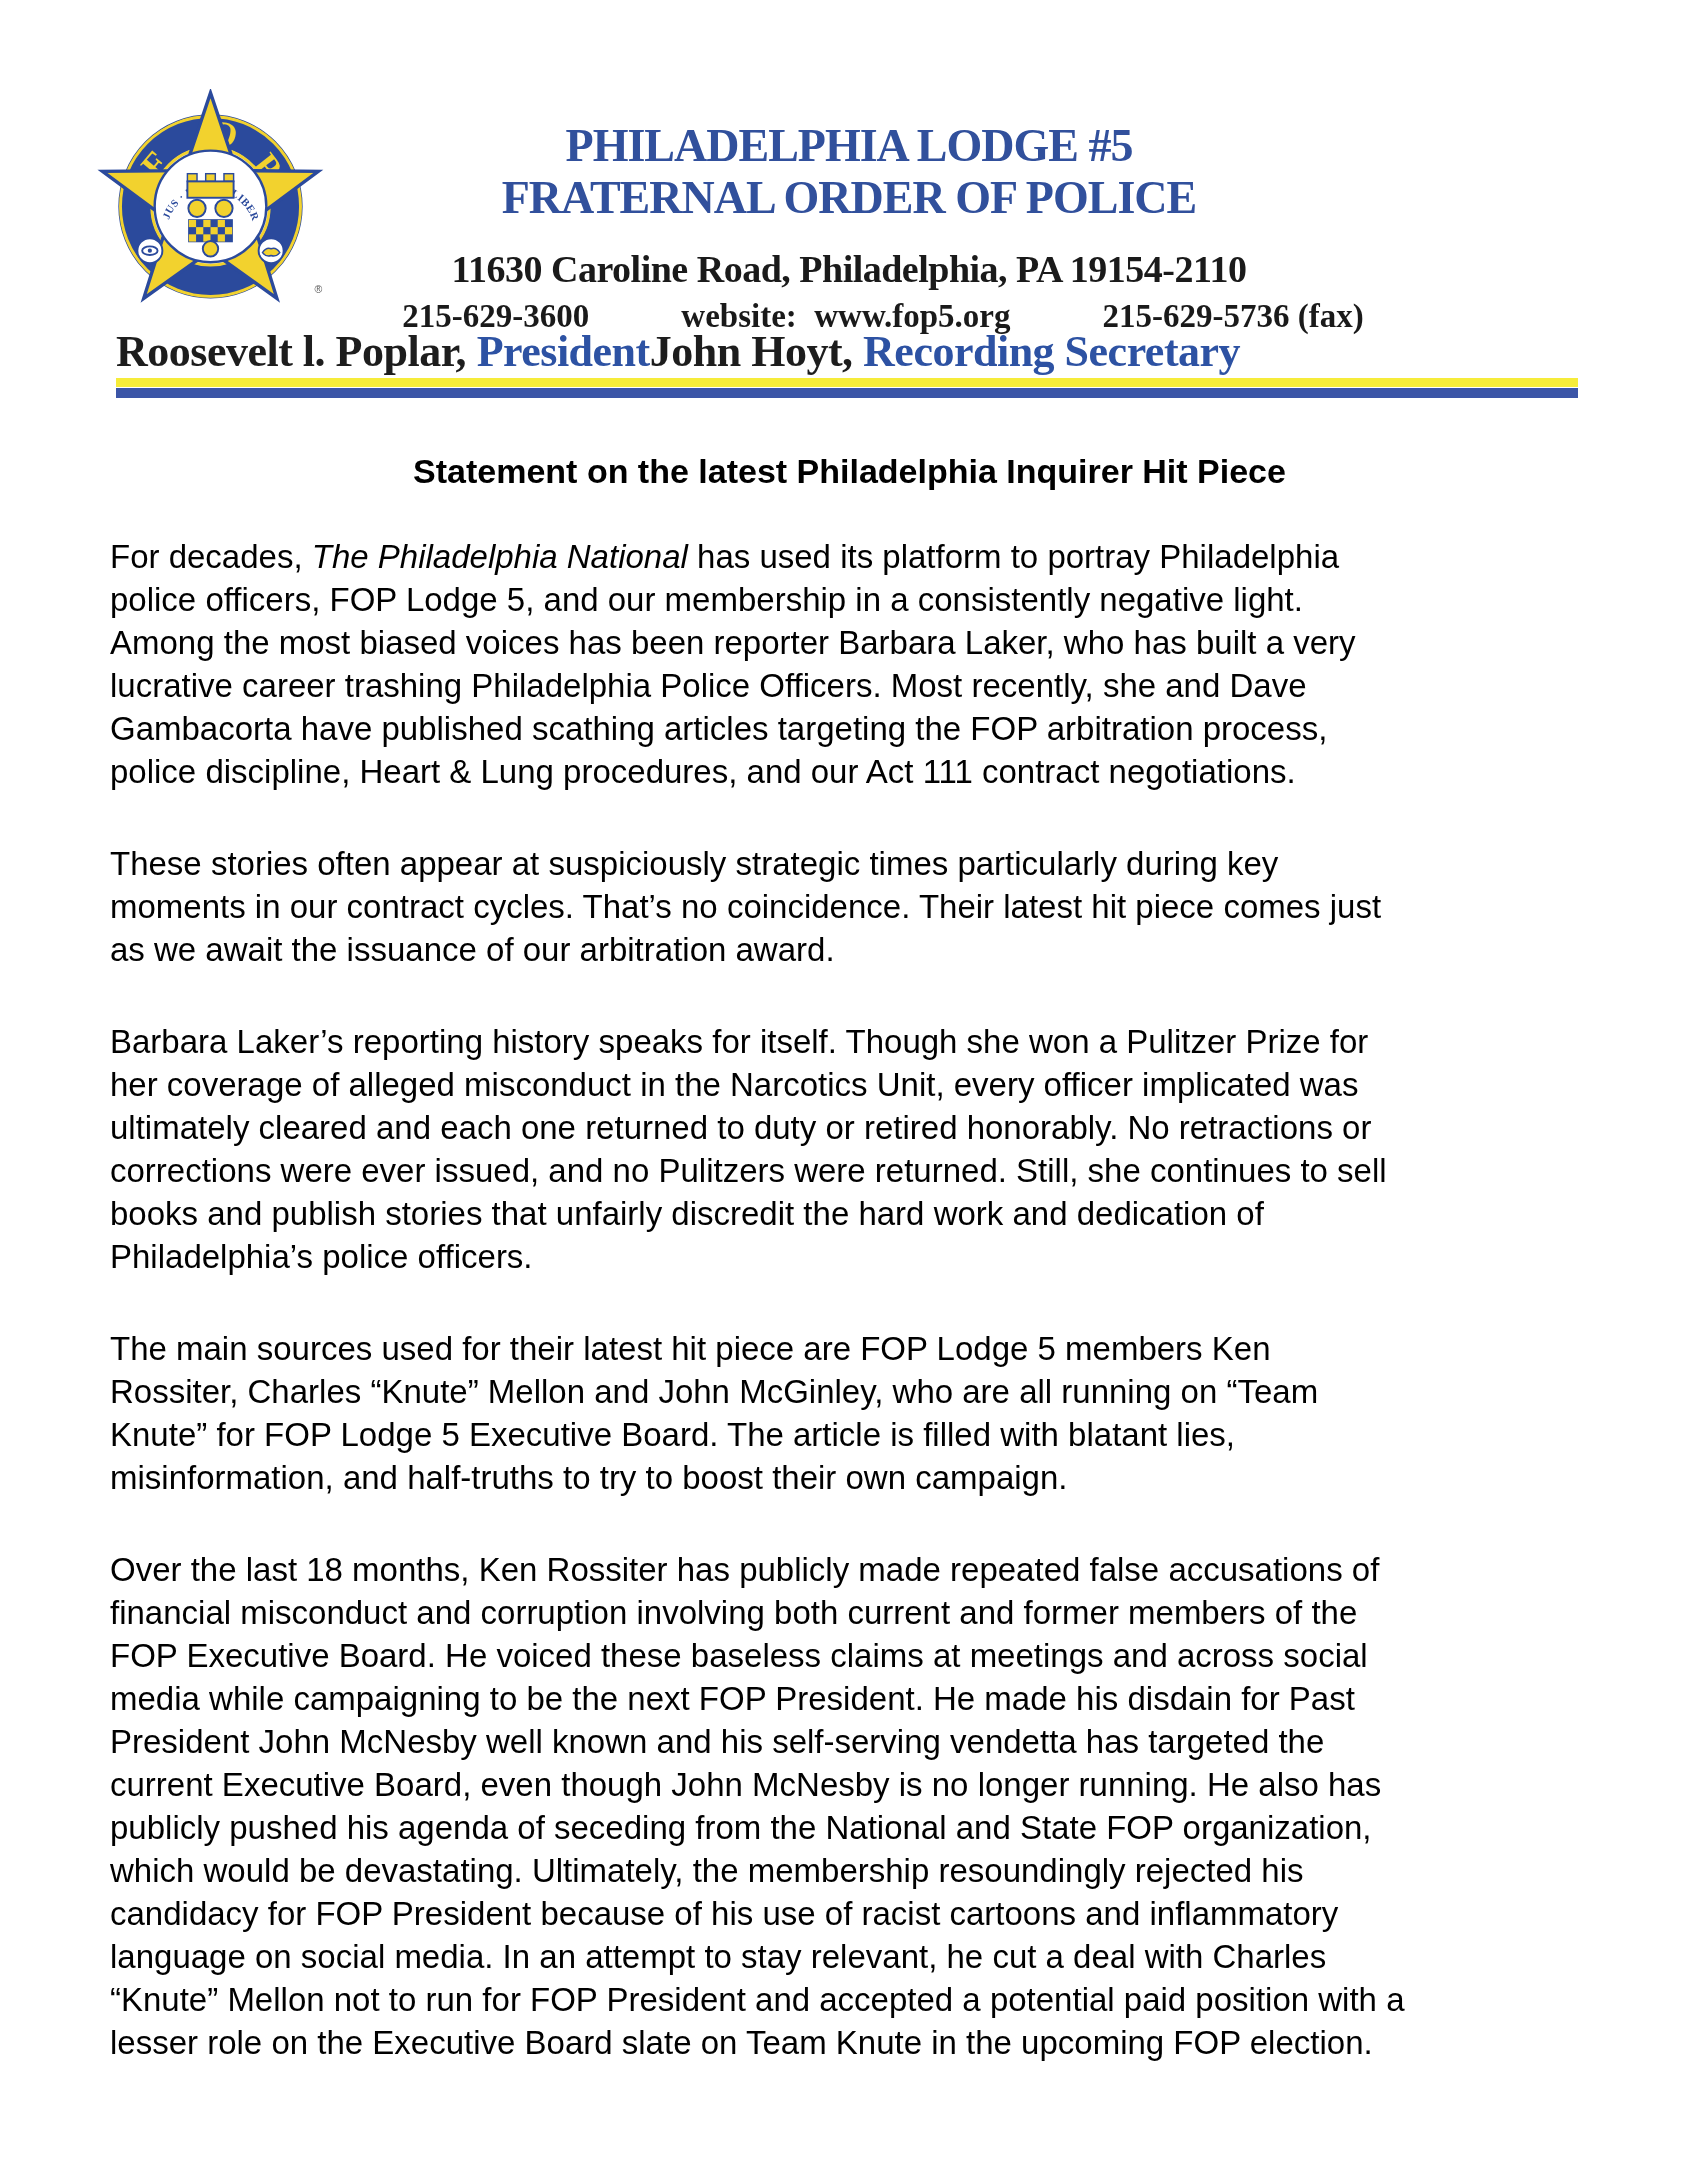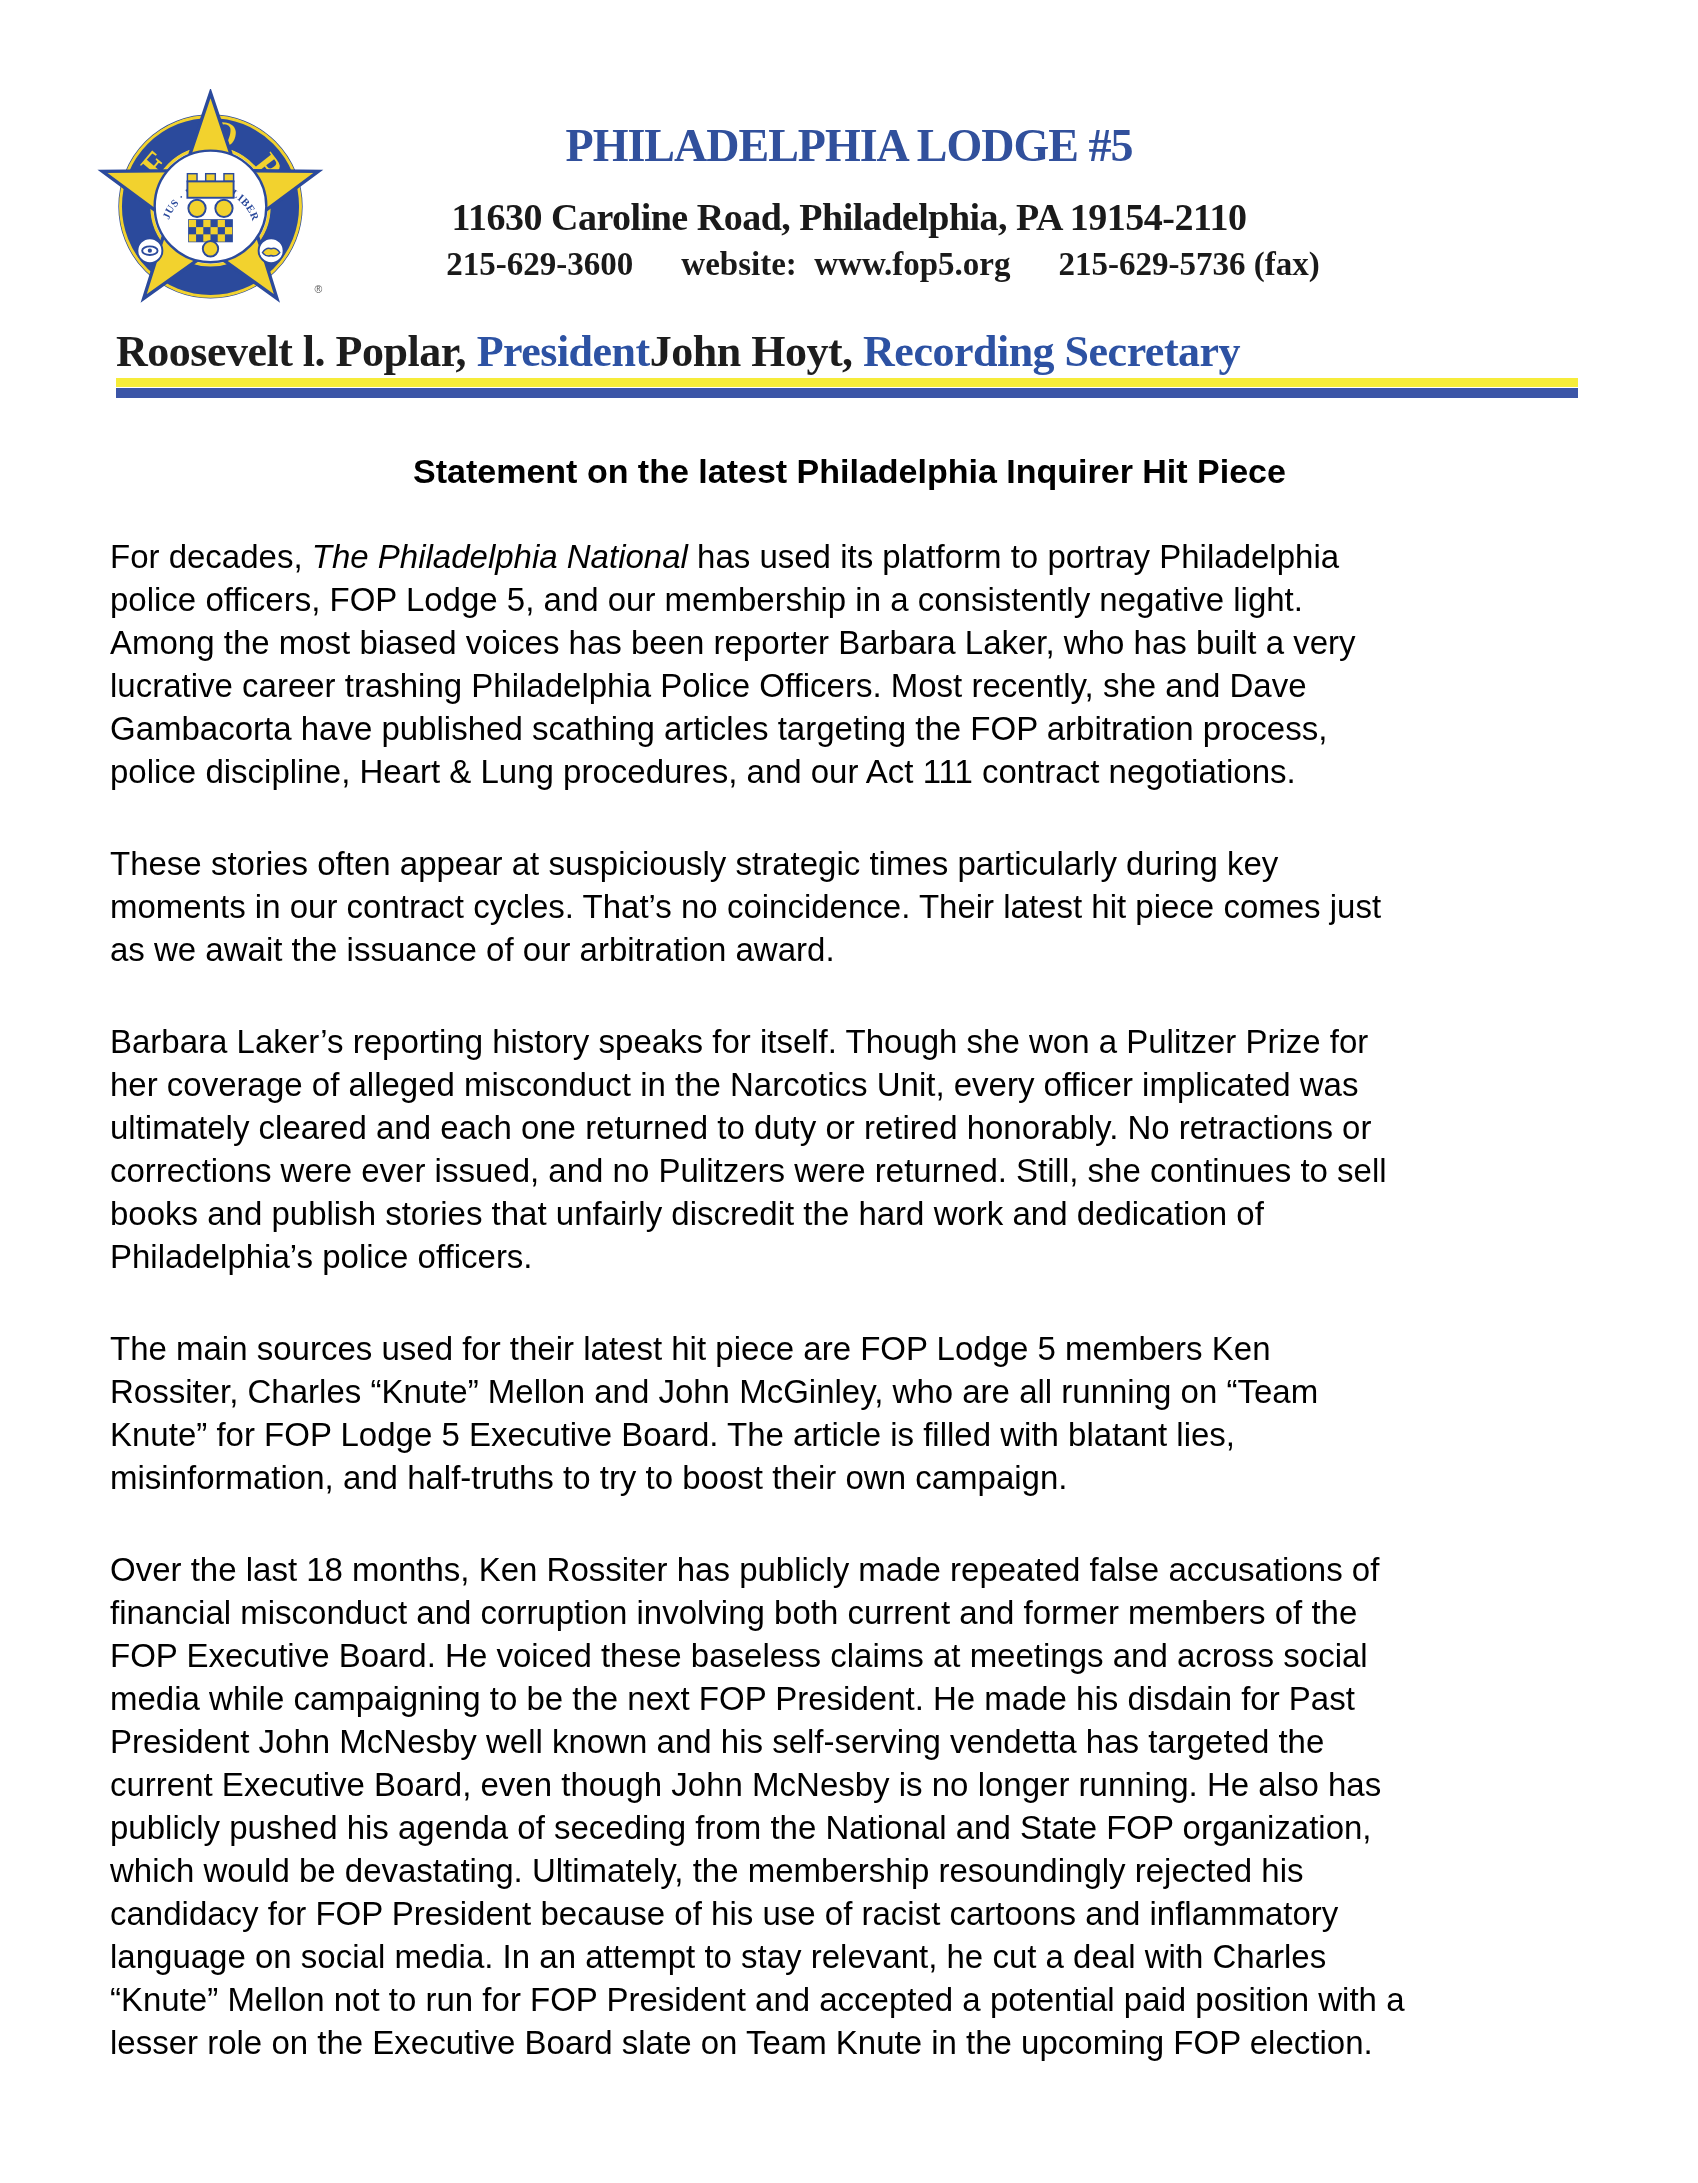--- a/index.html
+++ b/index.html
@@ -16,21 +16,21 @@
   .header-text{
     position:absolute;left:0;top:120px;width:1698px;
     text-align:center;
     font-family:"Liberation Serif", serif;
     font-weight:bold;
   }
   .org-line{color:#31509c;font-size:46px;line-height:52px;letter-spacing:-1px;}
   .address-line{color:#1a1a1a;font-size:38px;line-height:47px;margin-top:22px;letter-spacing:-0.5px;}
   .contact-line{
     color:#1a1a1a;font-size:33px;line-height:41px;margin-top:2.9px;
-    display:flex;justify-content:center;column-gap:48px;align-items:baseline;
+    display:flex;justify-content:center;column-gap:92px;align-items:baseline;
     padding-left:68px;
   }
   .contact-line .ws-label{margin-right:17.5px;}
   
   .officers{
     position:absolute;left:116px;top:331px;width:1463px;
     display:flex;justify-content:flex-start;
     font-family:"Liberation Serif", serif;font-weight:bold;
     font-size:44px;line-height:41px;color:#1d1d1d;letter-spacing:-0.5px;
   }
@@ -110,20 +110,21 @@
       <g>
         <circle cx="183" cy="168" r="13" fill="#ffffff" stroke="#2b4a9c" stroke-width="2"></circle>
         <path d="M174,170 q4,-6 9,-4 q5,-2 9,4 q-4,5 -9,3 q-5,2 -9,-3 Z" fill="#f2d22e" stroke="#2b4a9c" stroke-width="1.5"></path>
       </g>
       <text x="228" y="212" font-size="11" fill="#5a5a5a" font-family="Liberation Sans, sans-serif">®</text>
     </svg>
   </div>
 
   <div class="header-text">
     <div class="org-line">PHILADELPHIA LODGE #5</div>
+    <div class="org-line">FRATERNAL ORDER OF POLICE</div>
     <div class="address-line">11630 Caroline Road, Philadelphia, PA 19154-2110</div>
     <div class="contact-line">
       <span>215-629-3600</span>
       <span>
         <span class="ws-label">website:</span><span>www.fop5.org</span>
       </span>
       <span>215-629-5736 (fax)</span>
     </div>
   </div>
 

